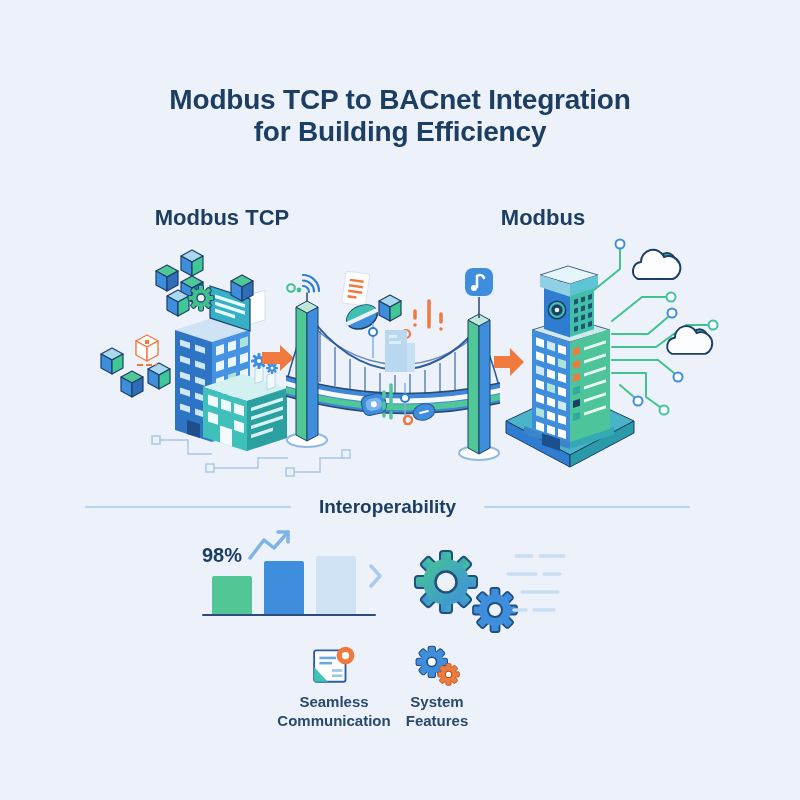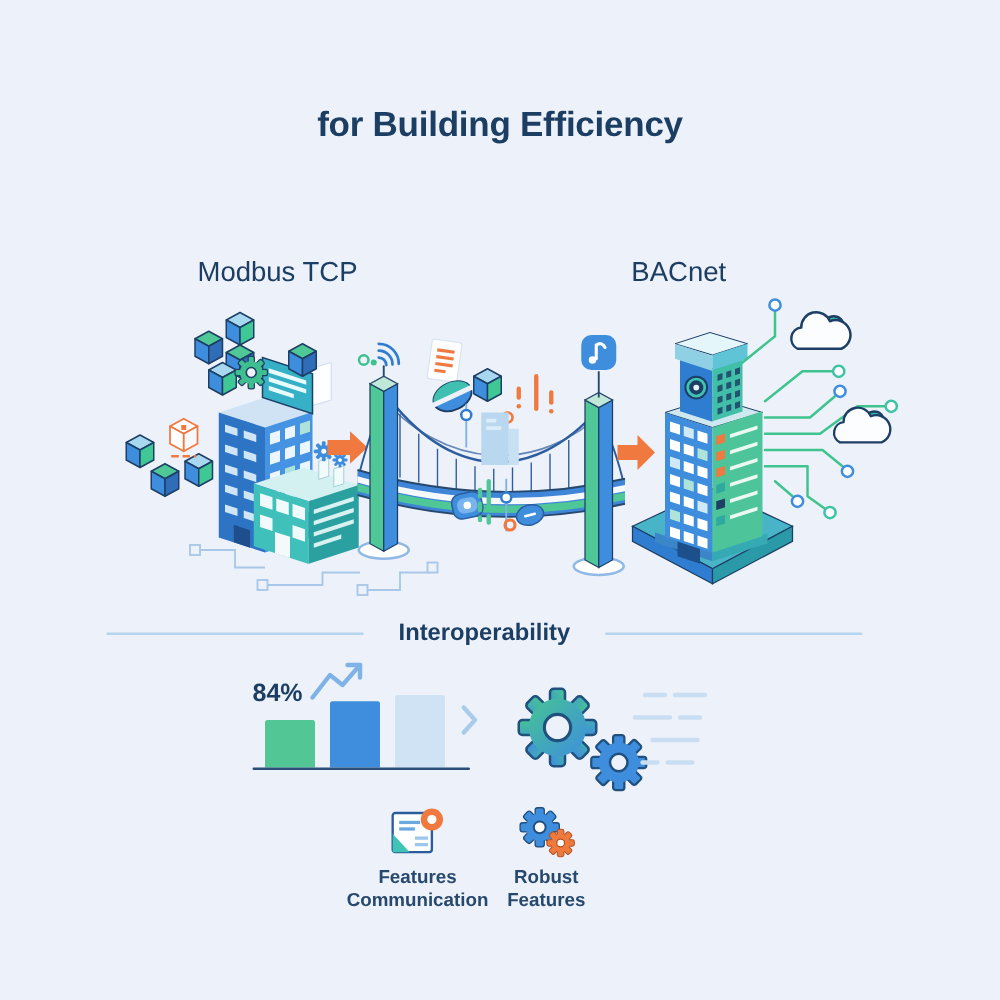--- a/index.html
+++ b/index.html
@@ -1,20 +1,20 @@
 <!DOCTYPE html>
 <html><head>
 <meta charset="utf-8">
 <style>
   html,body{margin:0;padding:0;background:#edf1f9;}
   .canvas{position:relative;width:800px;height:800px;margin:0 auto;background:#edf1f9;overflow:hidden;
           font-family:"Liberation Sans",sans-serif;}
   .title{position:absolute;top:84px;left:0;right:0;text-align:center;color:#1c3e63;
          font-weight:700;font-size:28px;line-height:1.16;letter-spacing:-0.2px;}
-  .proto-label{position:absolute;font-weight:400;font-size:22px;color:#1c3e63;text-align:center;}
+  .proto-label{position:absolute;font-weight:700;font-size:22px;color:#1c3e63;text-align:center;}
   #modbus-label{left:132px;top:205px;width:180px;}
   #bacnet-label{left:483px;top:205px;width:120px;}
   .illustration{position:absolute;left:60px;top:235px;}
   .divider{position:absolute;left:85px;top:496px;width:605px;display:flex;align-items:center;gap:28px;}
   .divider .line{flex:1;height:2px;background:#b5d4ee;border-radius:1px;}
   .divider .heading{font-weight:700;font-size:19px;color:#1c3e63;white-space:nowrap;}
   .chart{position:absolute;left:202px;top:528px;width:182px;height:88px;}
   .chart .baseline{position:absolute;bottom:0;left:0;width:174px;height:2.5px;background:#2b4d77;border-radius:2px;}
   .bar{position:absolute;bottom:2.5px;width:40px;border-radius:2px 2px 0 0;}
   .bar.b0{left:10px;} .bar.b1{left:62px;} .bar.b2{left:114px;}
@@ -27,25 +27,26 @@
   .feature .lbl{font-weight:700;font-size:15px;color:#27496e;line-height:1.25;}
   #f0{left:172px;width:120px;} #f1{left:269px;width:130px;}
   #f2{left:392px;width:90px;}  #f3{left:476px;width:112px;}
 </style>
 </head>
 <body>
 
 <div class="canvas">
 
   <div class="title">
+    <div>Modbus TCP to BACnet Integration</div>
     <div>for Building Efficiency</div>
   </div>
 
   <div class="proto-label" id="modbus-label">Modbus TCP</div>
-  <div class="proto-label" id="bacnet-label">BACnet</div>
+  <div class="proto-label" id="bacnet-label">Modbus</div>
 
   <svg class="illustration" width="690" height="250" viewBox="0 0 690 250">
     <defs>
       <g id="cube-a">
         <polygon points="0,-11 11,-5 0,1 -11,-5" fill="#4fc796" stroke="#1d3f66" stroke-width="1.2" stroke-linejoin="round"></polygon>
         <polygon points="-11,-5 0,1 0,15 -11,9" fill="#3f8ede" stroke="#1d3f66" stroke-width="1.2" stroke-linejoin="round"></polygon>
         <polygon points="0,1 11,-5 11,9 0,15" fill="#2f6db8" stroke="#1d3f66" stroke-width="1.2" stroke-linejoin="round"></polygon>
       </g>
       <g id="cube-b">
         <polygon points="0,-11 11,-5 0,1 -11,-5" fill="#a8d8f0" stroke="#1d3f66" stroke-width="1.2" stroke-linejoin="round"></polygon>
@@ -401,21 +402,21 @@
 
   <div class="chart">
     <svg class="trend-arrow" width="92" height="34" viewBox="0 0 92 34">
       <polyline points="2,30 16,12 26,20 40,4" fill="none" stroke="#7fb3e8" stroke-width="3.5" stroke-linecap="round" stroke-linejoin="round"></polyline>
       <polyline points="30,4 40,4 40,14" fill="none" stroke="#7fb3e8" stroke-width="3.5" stroke-linecap="round" stroke-linejoin="round"></polyline>
     </svg>
     <div class="bar b0" style="height: 38px; background: rgb(82, 199, 149);"></div>
     <div class="bar b1" style="height: 53px; background: rgb(63, 142, 222);"></div>
     <div class="bar b2" style="height: 58px; background: rgb(207, 227, 245);"></div>
     <div class="baseline"></div>
-    <div class="bar-label">84%</div>
+    <div class="bar-label">98%</div>
   </div>
 
   <svg class="chevron" width="16" height="28" viewBox="0 0 16 28">
     <polyline points="3,4 12,14 3,24" fill="none" stroke="#a9cbec" stroke-width="3.5" stroke-linecap="round" stroke-linejoin="round"></polyline>
   </svg>
 
   <svg class="gears-wrap" width="170" height="108" viewBox="0 0 170 108">
     <defs>
       <linearGradient id="ggrad" x1="0" y1="0" x2="1" y2="1">
         <stop offset="0" stop-color="#45c493"></stop>
@@ -451,21 +452,21 @@
     <svg class="ic" width="46" height="46" viewBox="0 0 44 44">
       <rect x="3" y="8" width="30" height="30" rx="2" fill="#ffffff" stroke="#2b5d9e" stroke-width="1.8"></rect>
       <rect x="8" y="14" width="16" height="2.5" fill="#6aa9e0"></rect>
       <rect x="8" y="19" width="12" height="2.5" fill="#6aa9e0"></rect>
       <rect x="20" y="26" width="10" height="2.5" fill="#9cc6ea"></rect>
       <rect x="20" y="31" width="10" height="2.5" fill="#9cc6ea"></rect>
       <path d="M3,24 L16,38 L3,38 Z" fill="#3fc3b4"></path>
       <circle cx="33" cy="13" r="8.5" fill="#f0793f"></circle>
       <circle cx="33" cy="13" r="3.5" fill="#ffffff"></circle>
     </svg>
-    <div class="lbl">Features Communication</div>
+    <div class="lbl">Seamless Communication</div>
   </div>
 
   <div class="feature" id="f2">
     <svg class="ic" width="46" height="46" viewBox="0 0 44 44">
       <g transform="translate(17,19)">
         <rect x="-15" y="-3.5" width="30" height="7" rx="2" fill="#3f8ede" stroke="#1f4e7e" stroke-width="1"></rect>
         <rect x="-15" y="-3.5" width="30" height="7" rx="2" fill="#3f8ede" stroke="#1f4e7e" stroke-width="1" transform="rotate(45)"></rect>
         <rect x="-15" y="-3.5" width="30" height="7" rx="2" fill="#3f8ede" stroke="#1f4e7e" stroke-width="1" transform="rotate(90)"></rect>
         <rect x="-15" y="-3.5" width="30" height="7" rx="2" fill="#3f8ede" stroke="#1f4e7e" stroke-width="1" transform="rotate(135)"></rect>
         <circle r="10.5" fill="#3f8ede"></circle>
@@ -473,17 +474,17 @@
       </g>
       <g transform="translate(33,31)">
         <rect x="-10.5" y="-2.5" width="21" height="5" rx="1.5" fill="#ef7a3e" stroke="#b35220" stroke-width="0.8"></rect>
         <rect x="-10.5" y="-2.5" width="21" height="5" rx="1.5" fill="#ef7a3e" stroke="#b35220" stroke-width="0.8" transform="rotate(45)"></rect>
         <rect x="-10.5" y="-2.5" width="21" height="5" rx="1.5" fill="#ef7a3e" stroke="#b35220" stroke-width="0.8" transform="rotate(90)"></rect>
         <rect x="-10.5" y="-2.5" width="21" height="5" rx="1.5" fill="#ef7a3e" stroke="#b35220" stroke-width="0.8" transform="rotate(135)"></rect>
         <circle r="7" fill="#ef7a3e"></circle>
         <circle r="3" fill="#ffffff" stroke="#b35220" stroke-width="1"></circle>
       </g>
     </svg>
-    <div class="lbl">Robust Features</div>
+    <div class="lbl">System Features</div>
   </div>
 
 
 </div>
 
 </body></html>

